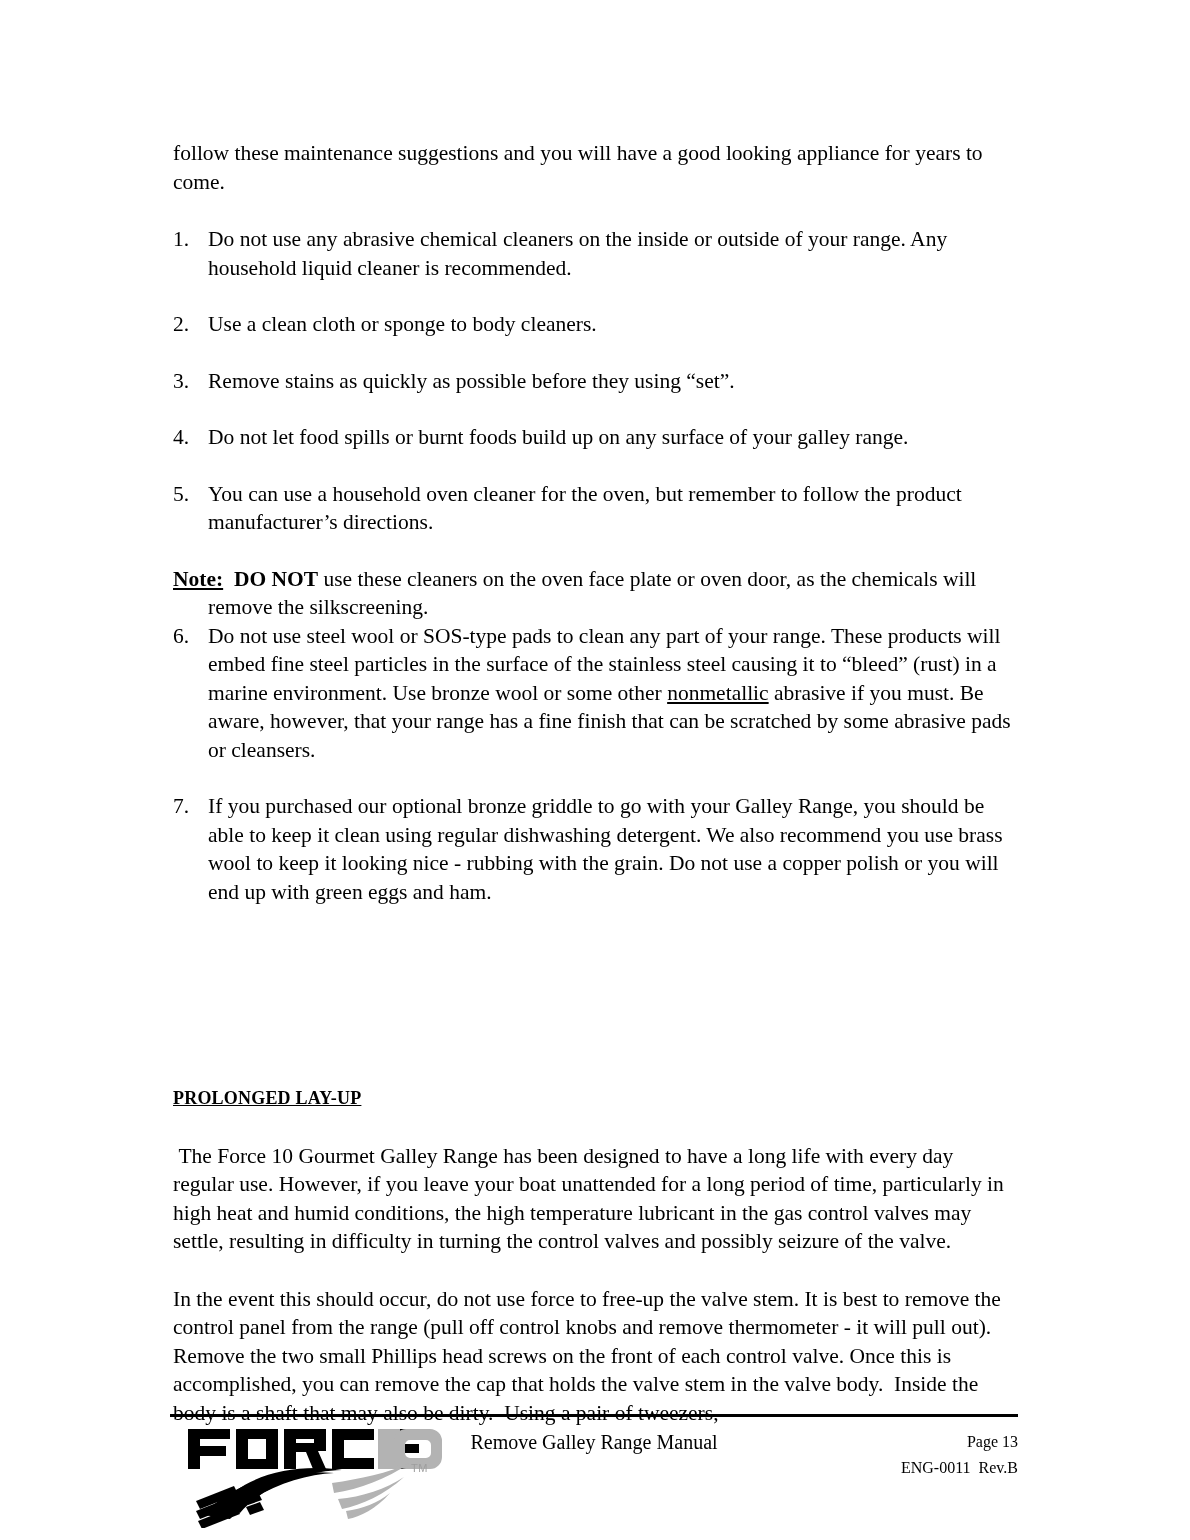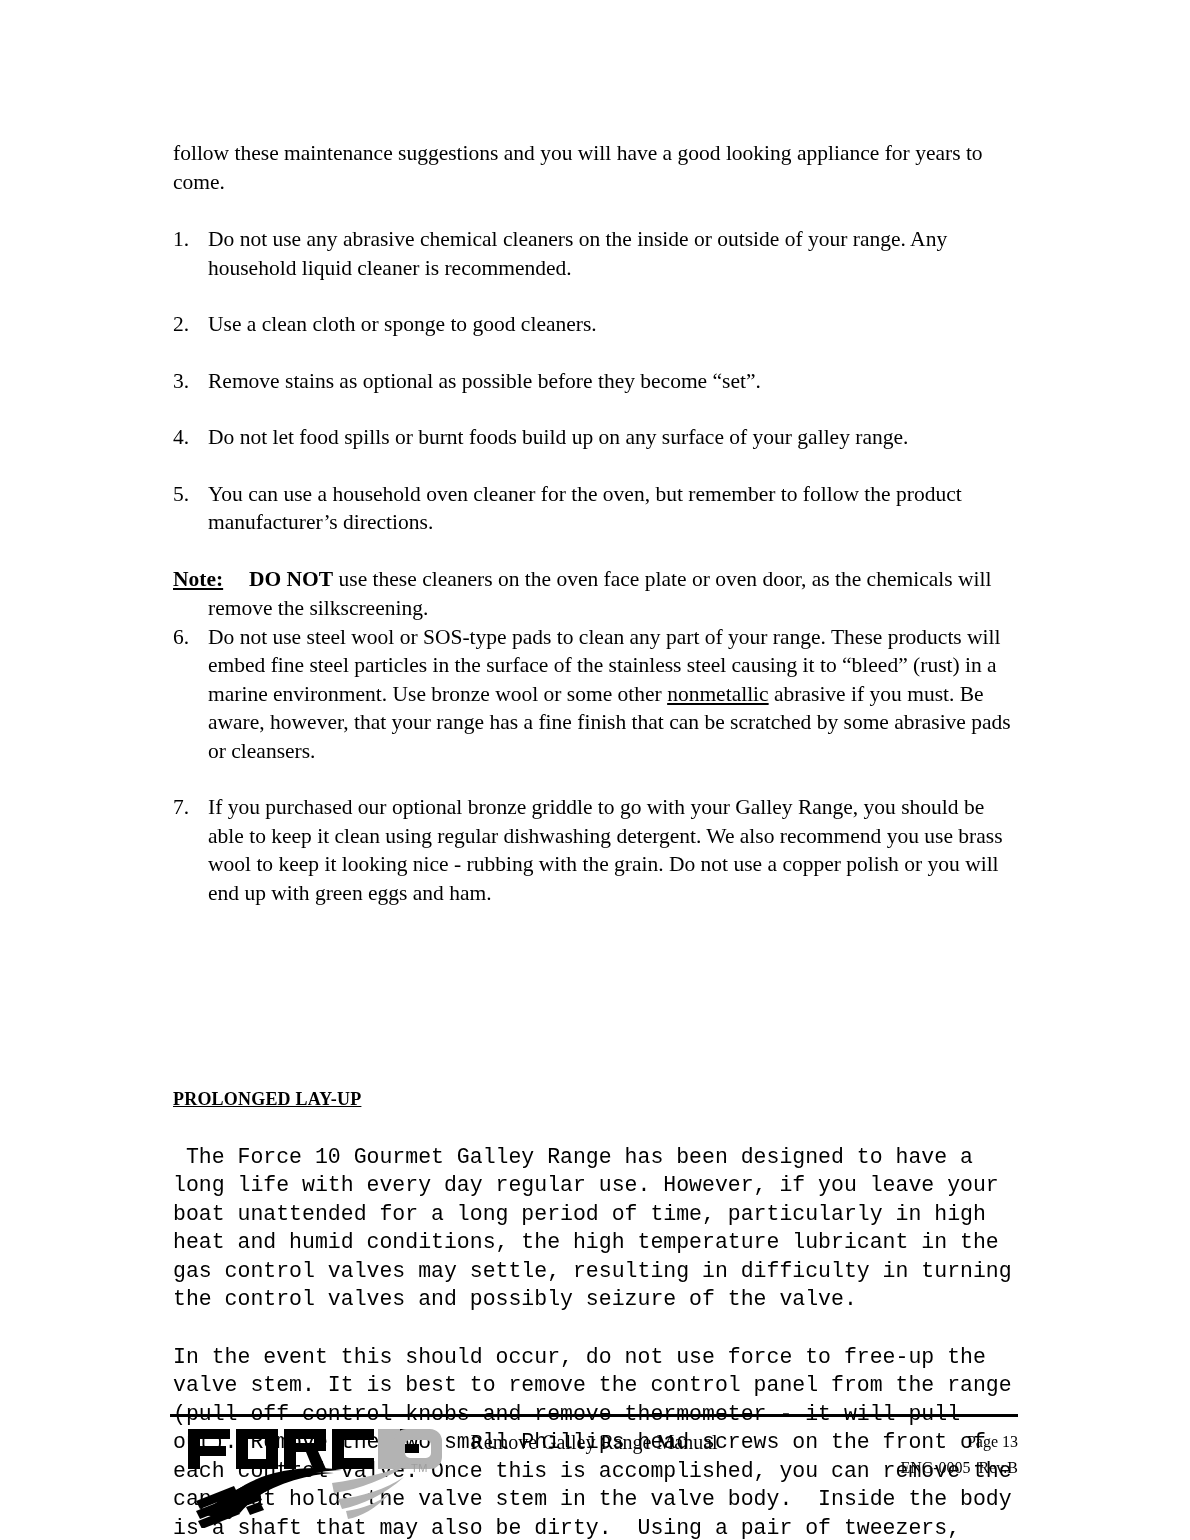--- a/index.html
+++ b/index.html
@@ -72,21 +72,21 @@
   .bu { font-weight: bold; text-decoration: underline; }
 
   .section-heading {
     font-size: 18px;
     line-height: 28.5px;
     font-weight: bold;
     text-decoration: underline;
     letter-spacing: 0.2px;
   }
 
-  .para-indent-space { white-space: pre-wrap; font-family: Liberation Mono, monospace; }
+  .para-indent-space { white-space: pre-wrap; }
 
   
   .footer {
     position: absolute;
     left: 170px;
     top: 1414px;
     width: 848px;
   }
   .footer-rule {
     width: 848px;
@@ -146,26 +146,26 @@
 
     <div class="gap-md"></div>
 
     <div class="list-item">
       <span class="list-num">1.</span>
       <span class="list-text">Do not use any abrasive chemical cleaners on the inside or outside of your range. Any household liquid cleaner is recommended.</span>
     </div>
 
     <div class="list-item">
       <span class="list-num">2.</span>
-      <span class="list-text">Use a clean cloth or sponge to good cleaners.</span>
+      <span class="list-text">Use a clean cloth or sponge to body cleaners.</span>
     </div>
 
     <div class="list-item">
       <span class="list-num">3.</span>
-      <span class="list-text">Remove stains as optional as possible before they become “set”.</span>
+      <span class="list-text">Remove stains as quickly as possible before they using “set”.</span>
     </div>
 
     <div class="list-item">
       <span class="list-num">4.</span>
       <span class="list-text">Do not let food spills or burnt foods build up on any surface of your galley range.</span>
     </div>
 
     <div class="list-item">
       <span class="list-num">5.</span>
       <span class="list-text">You can use a household oven cleaner for the oven, but remember to follow the product manufacturer’s directions.</span>
@@ -243,19 +243,19 @@
             <path d="M164,88 C180,86 196,80 208,70 C194,86 178,94 166,96 Z"></path>
           </g>
         </svg>
         <span class="tm-text">TM</span>
       </div>
 
       <div class="footer-center">Remove Galley Range Manual</div>
 
       <div class="footer-right">
         <div>Page 13</div>
-        <div>ENG-0005  Rev.B</div>
+        <div>ENG-0011  Rev.B</div>
       </div>
 
     </div>
   </div>
 
 </div>
 
 </body></html>

